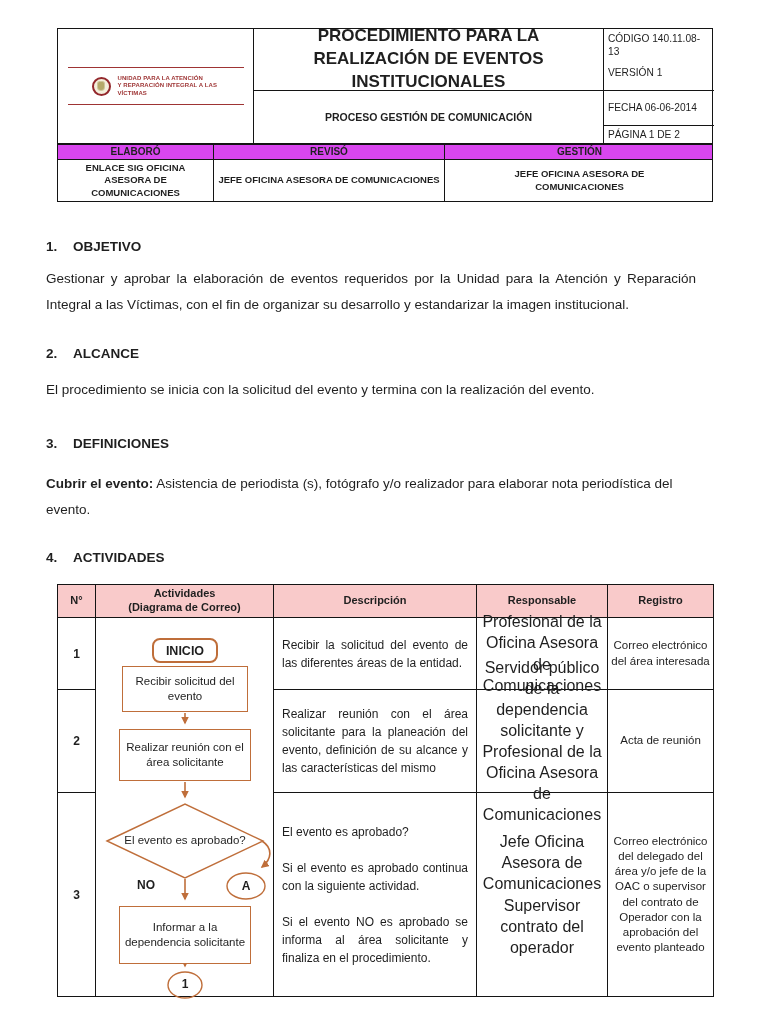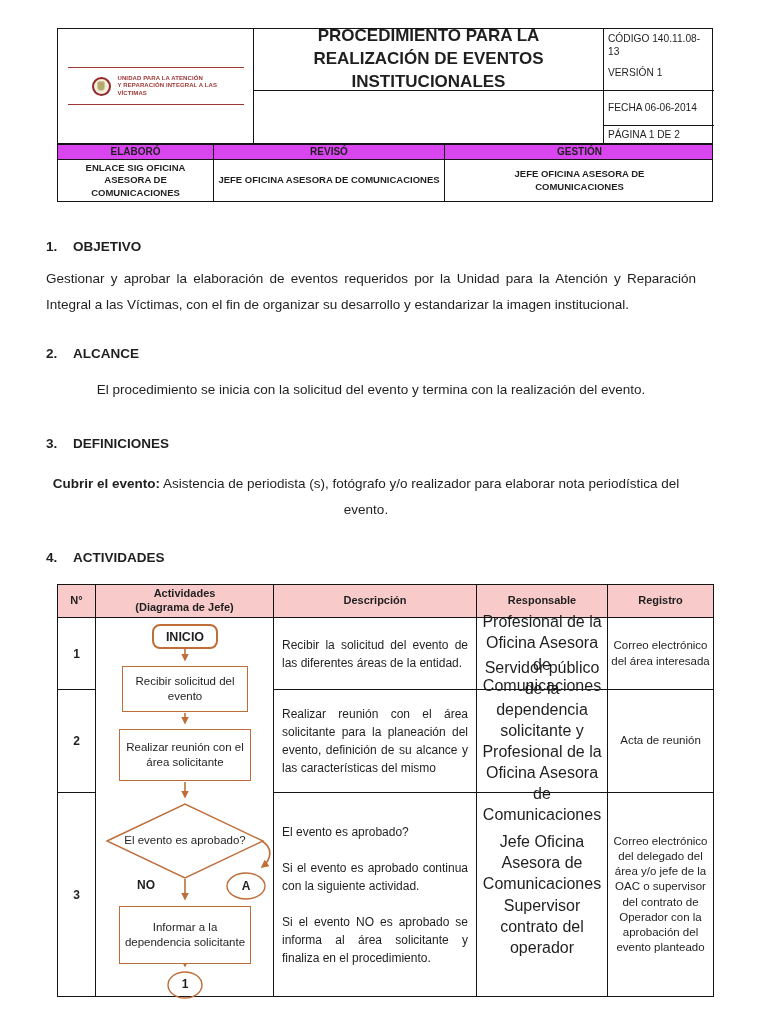--- a/index.html
+++ b/index.html
@@ -29,41 +29,41 @@
   .apr-labels > div{font-weight:bold;font-size:10px;text-align:center;padding:1px 0 2px;border-left:1.4px solid #141414;}
   .apr-labels > div:first-child{border-left:none;}
   .apr-values{display:grid;grid-template-columns:155px 231px 270px;border-top:1.4px solid #141414;}
   .apr-values > div{border-left:1.4px solid #141414;font-weight:bold;font-size:9.5px;line-height:1.3;display:flex;align-items:center;justify-content:center;text-align:center;padding:2px 4px;min-height:27px;}
   .apr-values > div:first-child{border-left:none;}
   .apr-values .narrow span{display:inline-block;max-width:150px;}
 
   
   .sec-h{position:absolute;left:46px;font-size:13.5px;font-weight:bold;display:flex;}
   .sec-h .num{width:27px;flex:0 0 auto;}
-  .sec-p{position:absolute;left:46px;width:650px;font-size:13.5px;line-height:26px;text-align:center;}
+  .sec-p{position:absolute;left:46px;width:650px;font-size:13.5px;line-height:26px;}
   .just{text-align:justify;}
   .term{font-weight:bold;}
 
   
   .acts{position:absolute;top:584px;left:57px;display:grid;
         grid-template-columns:38px 178px 203px 131px 106px;
         grid-template-rows:33px 72px 103px 204px;
         border-top:1.6px solid #141414;border-left:1.6px solid #141414;background:#fff;}
   .acts > div{border-right:1.6px solid #141414;border-bottom:1.6px solid #141414;}
   .th{background:#f9caca;font-weight:bold;font-size:11px;line-height:1.25;display:flex;flex-direction:column;align-items:center;justify-content:center;text-align:center;}
   .cell-num{font-weight:bold;font-size:12px;display:flex;align-items:center;justify-content:center;}
   .cell-desc{font-size:12px;line-height:1.5;text-align:justify;padding:4px 8px;display:flex;flex-direction:column;justify-content:center;gap:18px;}
   .cell-center{font-size:16px;line-height:1.32;text-align:center;display:flex;flex-direction:column;align-items:center;justify-content:center;padding:2px 3px;}
   .cell-reg{font-size:11.5px;}
   .cell-flow{grid-column:2;grid-row:2/span 3;position:relative;}
   .cell-flow svg{position:absolute;left:0;top:0;overflow:visible;}
 
   
   .fc-box{position:absolute;border:1.4px solid #bf6e3a;background:#fff;display:flex;align-items:center;justify-content:center;text-align:center;font-size:11.5px;line-height:1.28;padding:1px 3px;}
-  .fc-inicio{left:56px;top:6px;width:66px;height:25px;border-width:2px;border-radius:8px;font-weight:bold;font-size:12.5px;}
+  .fc-inicio{left:56px;top:20px;width:66px;height:25px;border-width:2px;border-radius:8px;font-weight:bold;font-size:12.5px;}
   .fc-b1{left:26px;top:48px;width:126px;height:46px;}
   .fc-b2{left:23px;top:111px;width:132px;height:52px;}
   .fc-b3{left:23px;top:288px;width:132px;height:58px;}
   .fc-dlabel{position:absolute;left:16px;top:216px;width:146px;text-align:center;font-size:11.5px;}
   .fc-no{position:absolute;left:28px;top:260px;width:44px;text-align:center;font-weight:bold;font-size:12px;}
   .fc-a{position:absolute;left:141px;top:260px;width:18px;text-align:center;font-weight:bold;font-size:12px;line-height:16px;}
   .fc-1{position:absolute;left:80px;top:358px;width:18px;text-align:center;font-weight:bold;font-size:12px;line-height:17px;}
 </style>
 </head>
 <body>
@@ -77,20 +77,21 @@
           <div class="seal"></div>
           <div class="logo-text">
             <div>UNIDAD PARA LA ATENCIÓN</div>
             <div>Y REPARACIÓN INTEGRAL A LAS VÍCTIMAS</div>
           </div>
         </div>
         <div class="logo-rule"></div>
       </div>
     </div>
     <div class="h-title">PROCEDIMIENTO PARA LA REALIZACIÓN DE EVENTOS INSTITUCIONALES</div>
+    <div class="h-sub">PROCESO GESTIÓN DE COMUNICACIÓN</div>
     <div class="h-meta h-codigo">
       <div>CÓDIGO  140.11.08-13</div>
       <div class="ver">VERSIÓN  1</div>
     </div>
     <div class="h-meta h-fecha">
       <div>FECHA  06-06-2014</div>
     </div>
     <div class="h-meta h-pagina">
       <div>PÁGINA 1 DE 2</div>
     </div>
@@ -133,21 +134,21 @@
 <div class="sec-h" style="top:550px">
   <span class="num">4.</span>
   <span>ACTIVIDADES</span>
 </div>
 
 <div class="acts">
 
   <div class="th">N°</div>
   <div class="th">
     <div>Actividades</div>
-    <div>(Diagrama de Jefe)</div>
+    <div>(Diagrama de Correo)</div>
   </div>
   <div class="th">Descripción</div>
   <div class="th">Responsable</div>
   <div class="th">Registro</div>
 
   <div class="cell-num">1</div>
 
   <div class="cell-flow">
     <svg width="178" height="379" viewBox="0 0 178 379">
       <defs>

